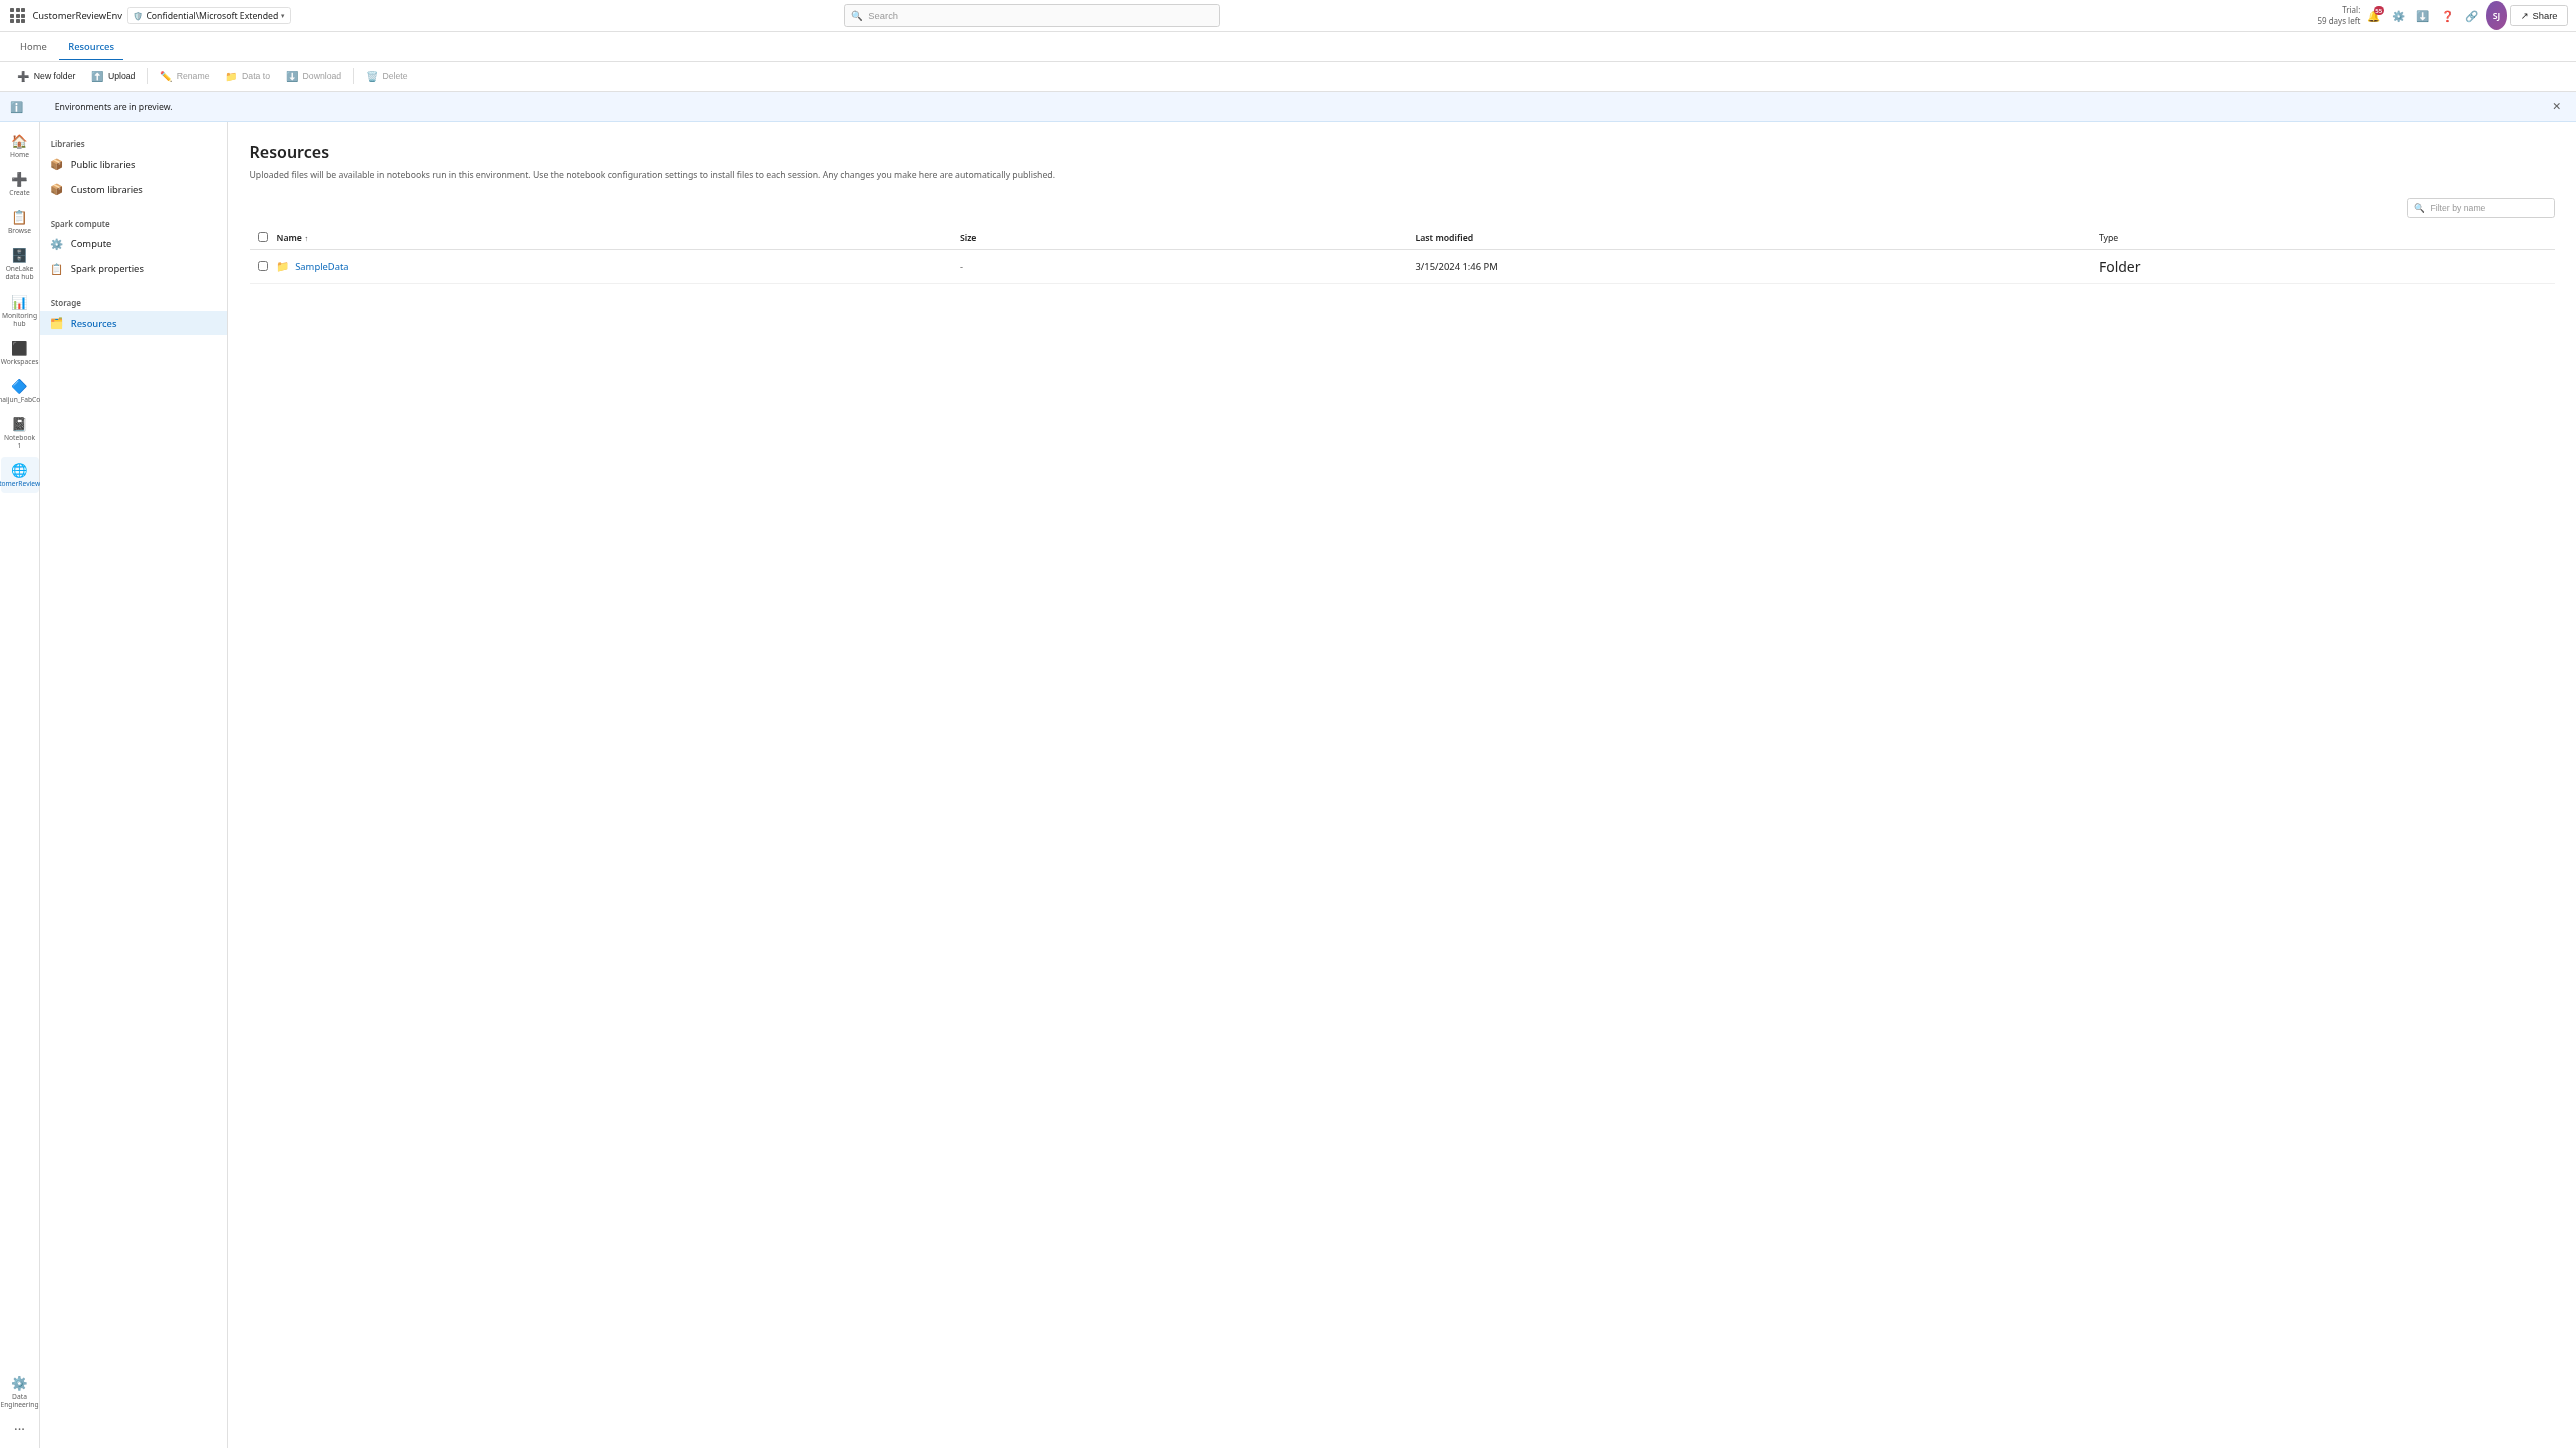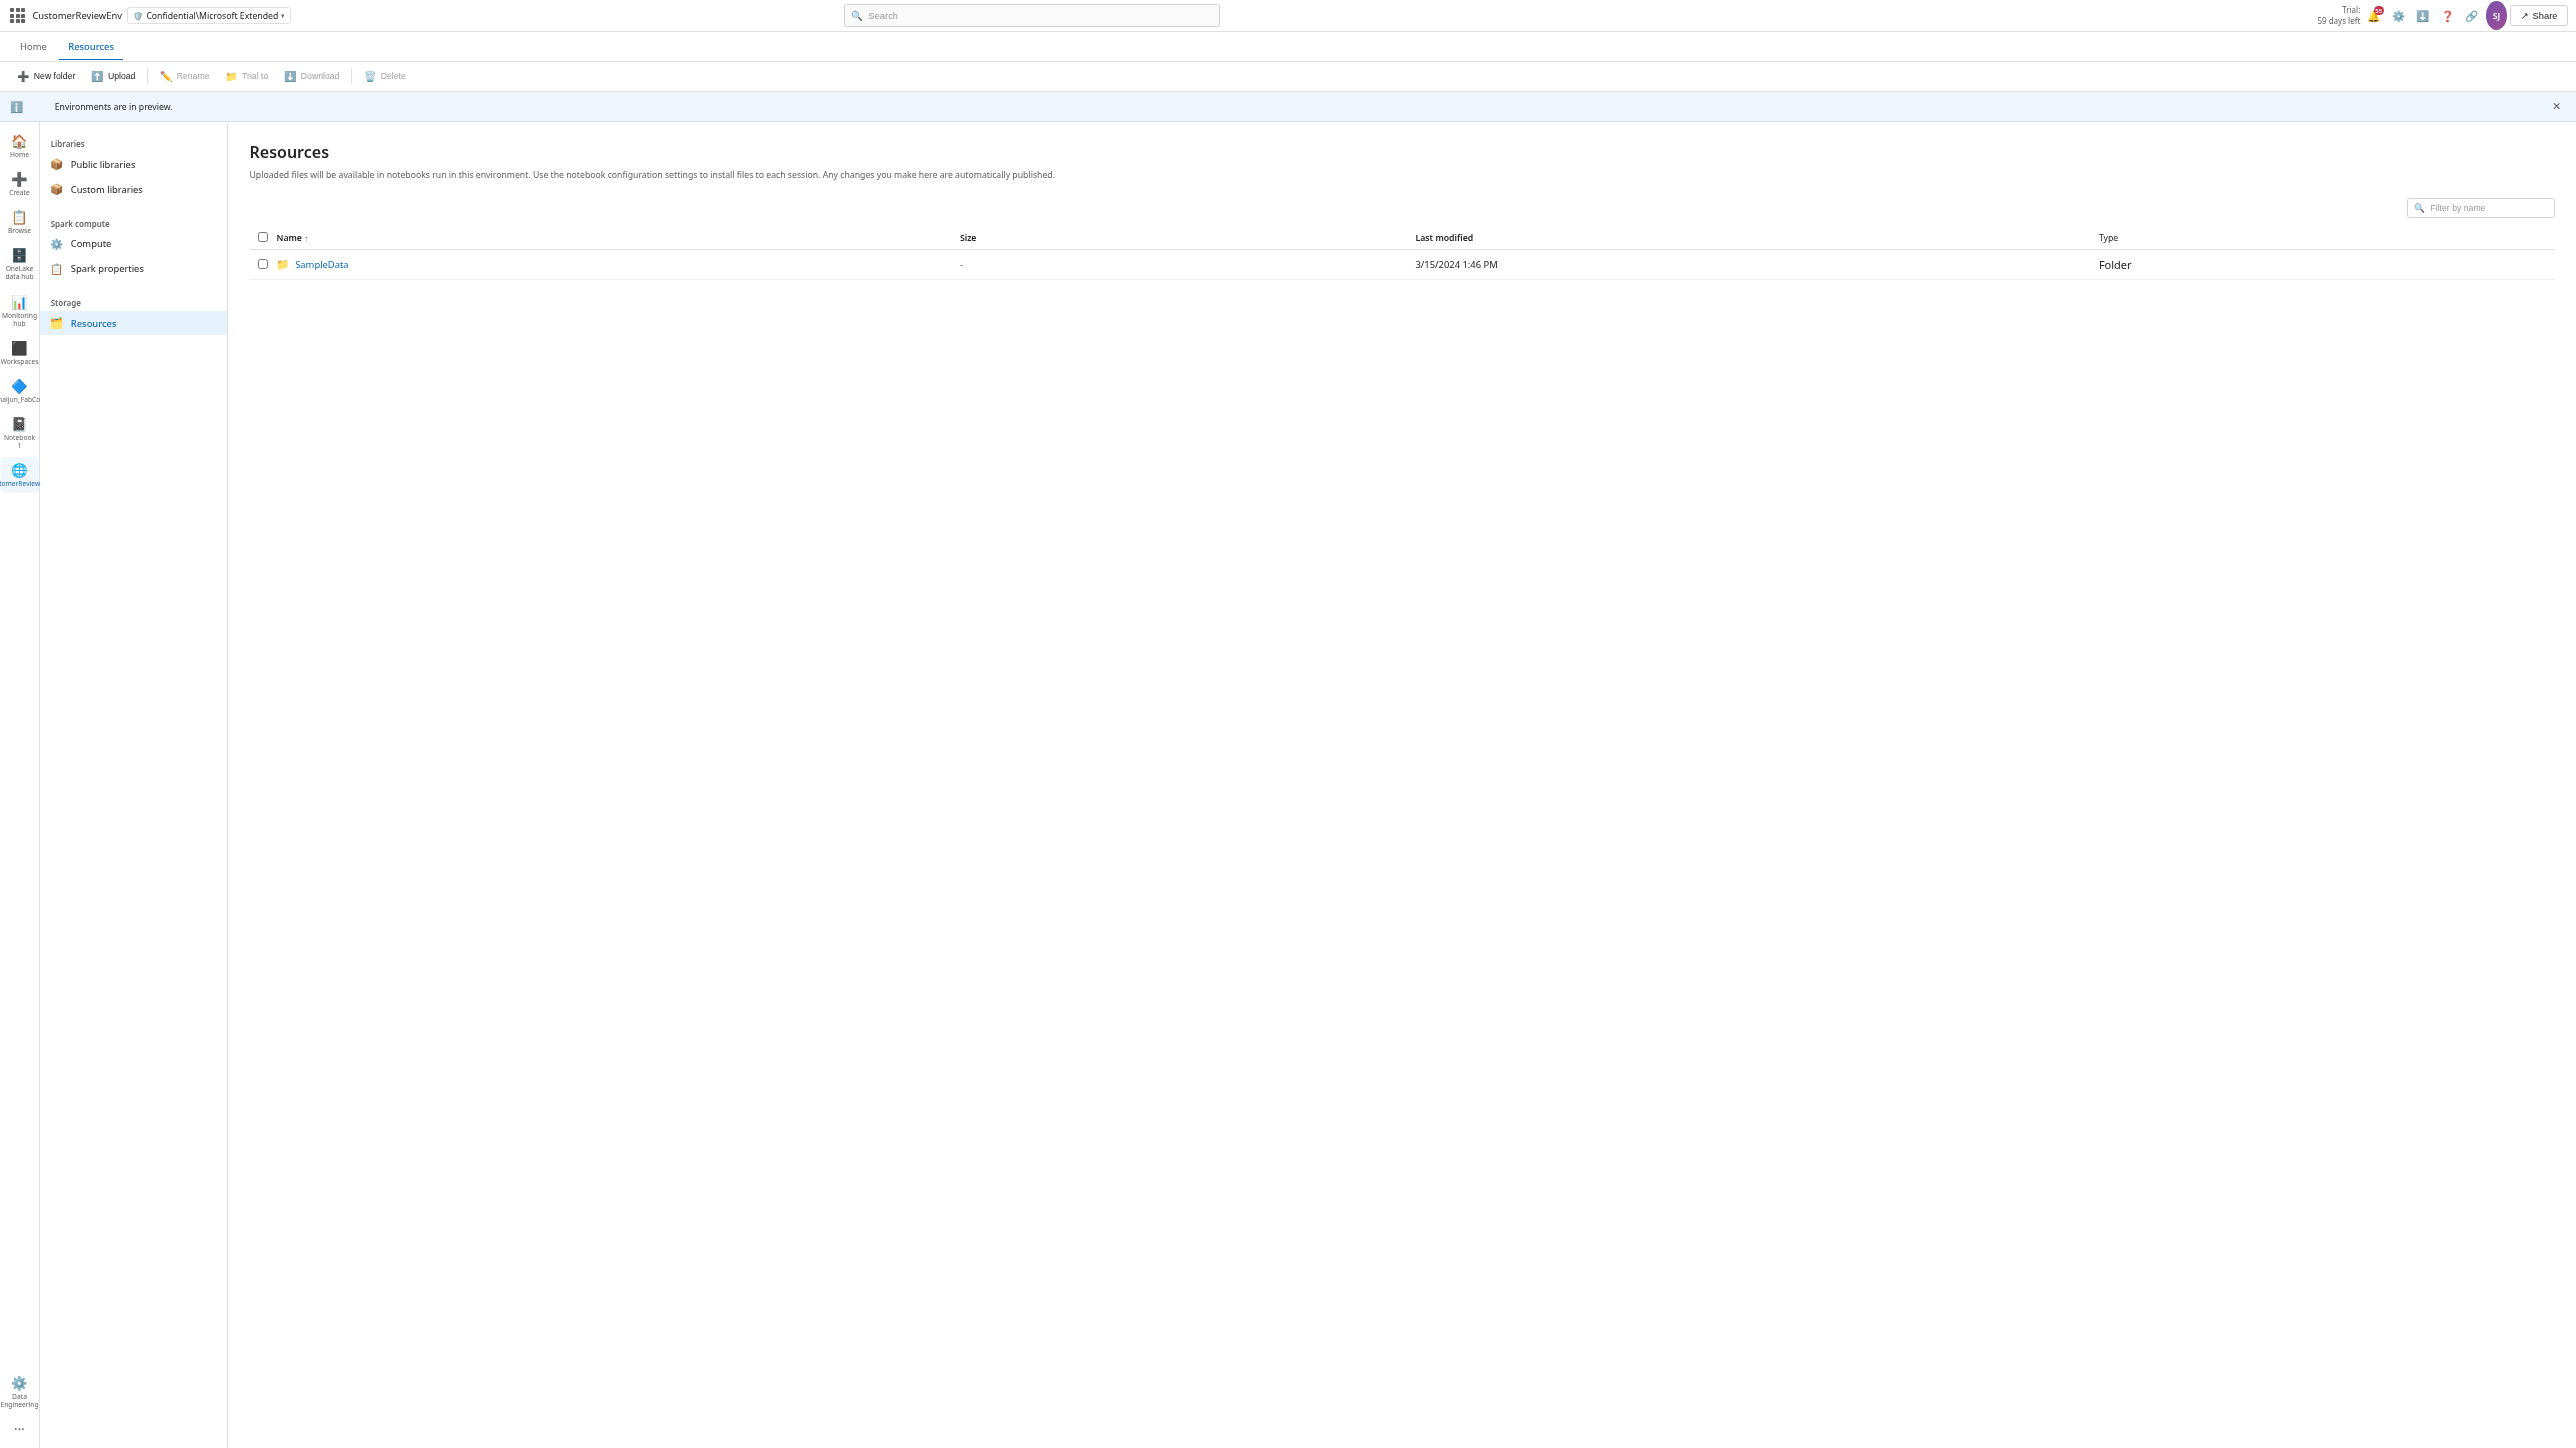--- a/index.html
+++ b/index.html
@@ -81,21 +81,21 @@
     .file-table-col-size { flex: 2; font-size: 8.7px; font-weight: 600; color: #242424; }
     .file-table-col-modified { flex: 3; font-size: 8.7px; font-weight: 600; color: #242424; }
     .file-table-col-type { flex: 2; font-size: 8.7px; font-weight: 400; color: #242424; }
     .sort-icon { font-size: 7.4px; color: #616161; }
 
     .file-table-row { display: flex; align-items: center; border-bottom: 0.7px solid #f0f0f0; padding: 6.7px 0; gap: 0; }
     .file-row-col-check { width: 27px; display: flex; align-items: center; justify-content: center; flex-shrink: 0; }
     .file-row-col-name { flex: 3; font-size: 9.4px; color: #0f6cbd; display: flex; align-items: center; gap: 5.4px; cursor: pointer; }
     .file-row-col-size { flex: 2; font-size: 9.4px; color: #616161; }
     .file-row-col-modified { flex: 3; font-size: 9.4px; color: #242424; }
-    .file-row-col-type { flex: 2; font-size: 11px; color: #242424; }
+    .file-row-col-type { flex: 2; font-size: 14px; color: #242424; }
     .folder-icon { font-size: 10.7px; color: #e8a000; }
 
     
     .table-top-bar { display: flex; align-items: center; justify-content: flex-end; margin-bottom: 8px; }
     .filter-input-wrapper { display: flex; align-items: center; border: 0.7px solid #d1d1d1; border-radius: 2.7px; padding: 3.4px 6.7px; gap: 5.4px; background: #fff; width: 148px; }
     .filter-input { border: none; outline: none; font-size: 8.7px; color: #242424; width: 100%; background: transparent; }
     .filter-input::placeholder { color: #999; }
     .filter-search-icon { color: #616161; font-size: 8.7px; }
 
     
@@ -169,21 +169,21 @@
     <span class="toolbar-icon">⬆️</span>
     <span>Upload</span>
   </button>
   <div class="toolbar-separator"></div>
   <button class="toolbar-btn disabled">
     <span class="toolbar-icon">✏️</span>
     <span>Rename</span>
   </button>
   <button class="toolbar-btn disabled">
     <span class="toolbar-icon">📁</span>
-    <span>Trial to</span>
+    <span>Data to</span>
   </button>
   <button class="toolbar-btn disabled">
     <span class="toolbar-icon">⬇️</span>
     <span>Download</span>
   </button>
   <div class="toolbar-separator"></div>
   <button class="toolbar-btn disabled">
     <span class="toolbar-icon">🗑️</span>
     <span>Delete</span>
   </button>

